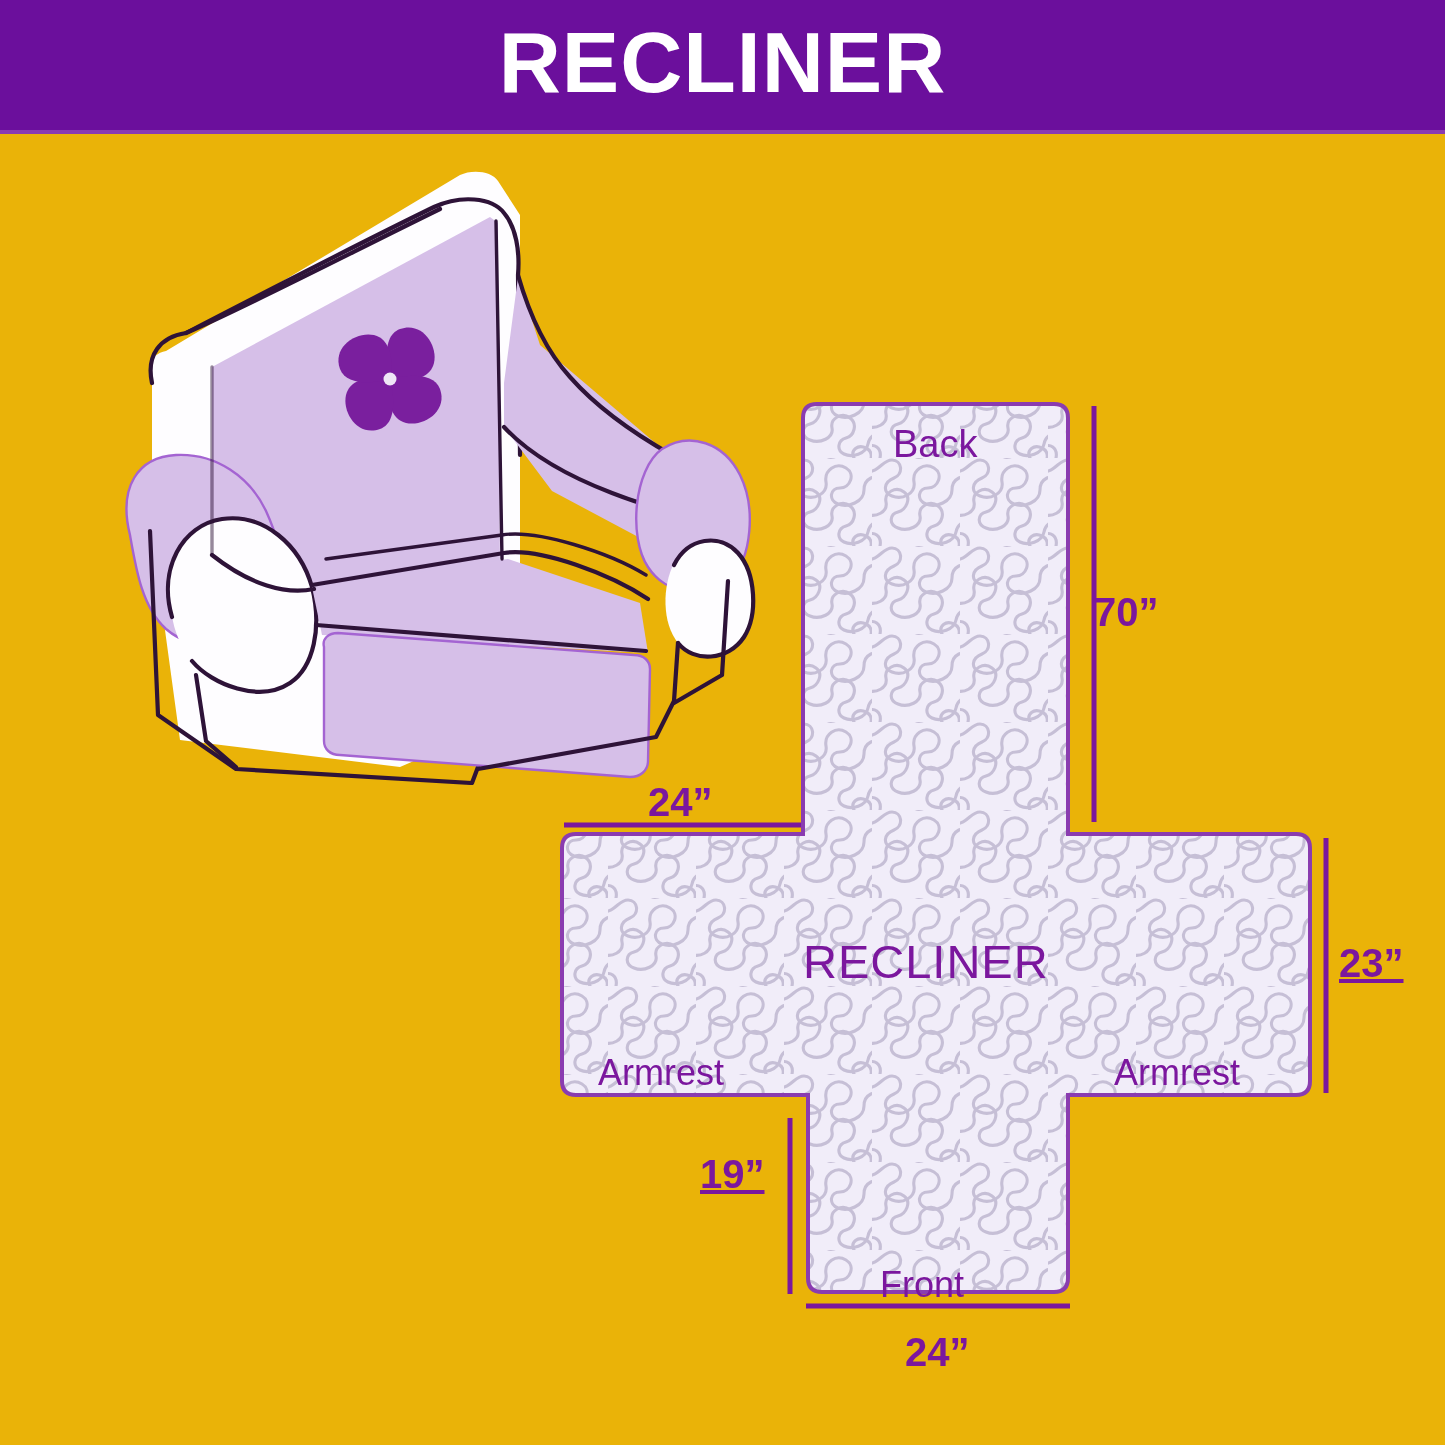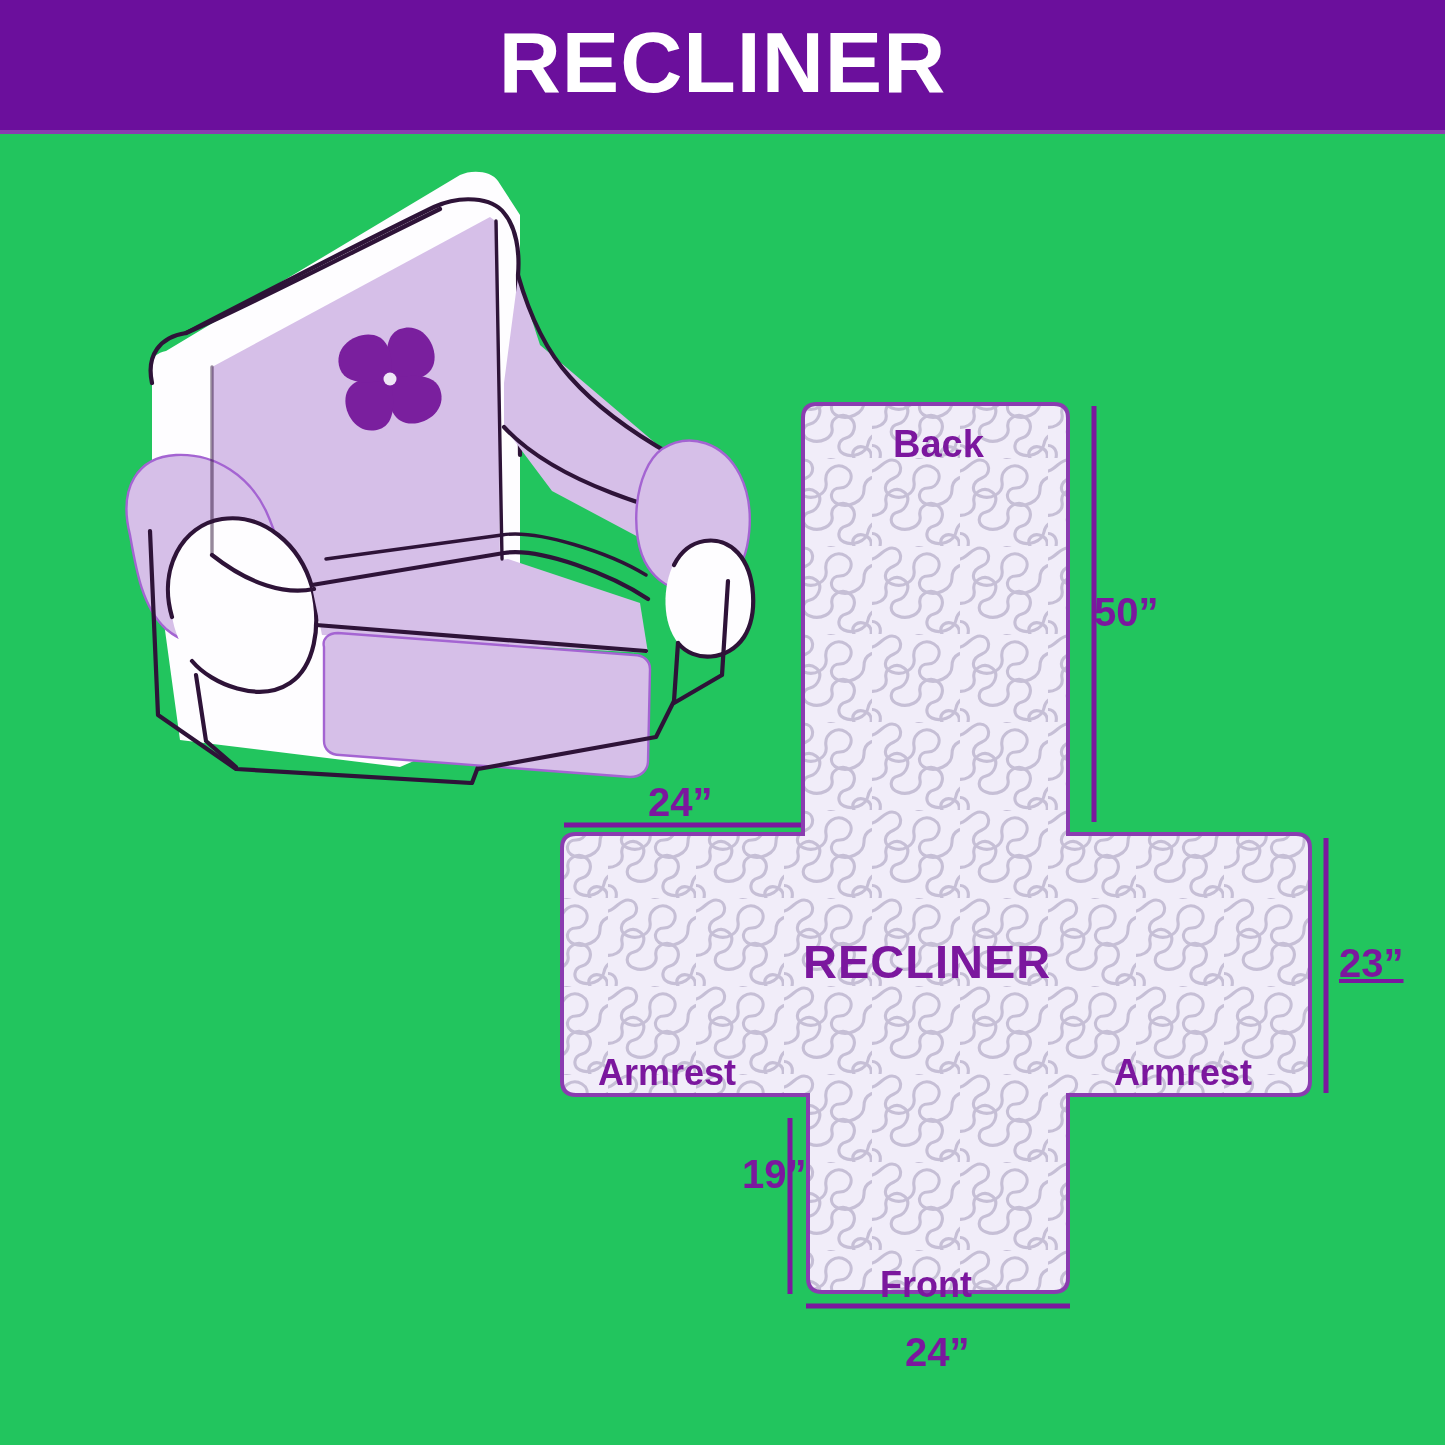--- a/index.html
+++ b/index.html
@@ -5,21 +5,21 @@
   * { box-sizing: border-box; margin: 0; padding: 0; }
   html, body {
     width: 1445px; height: 1445px;
     background: #ffffff;
     font-family: "Liberation Sans", sans-serif;
     overflow: hidden;
   }
   #page {
     position: relative;
     width: 1445px; height: 1445px;
-    background: #22c55e;
+    background: #eab308;
   }
 
   
   #header-banner {
     position: absolute;
     left: 0; top: 0;
     width: 1445px; height: 130px;
     background: #6b0f9c;
     display: flex;
     align-items: center;
@@ -60,34 +60,34 @@
     position: absolute;
     color: #7b179e;
     font-weight: bold;
     font-size: 40px;
     line-height: 1;
     white-space: nowrap;
   }
   .panel-label {
     position: absolute;
     color: #7b179e;
-    font-weight: bold;
+    font-weight: normal;
     line-height: 1;
     white-space: nowrap;
   }
   #label-back      { font-size: 38px; left: 893px;  top: 425px; }
   #label-recliner  { font-size: 47px; left: 803px;  top: 938px; letter-spacing: 1px; }
   #label-armrest-l { font-size: 36px; left: 598px;  top: 1055px; }
   #label-armrest-r { font-size: 36px; left: 1114px; top: 1055px; }
   #label-front     { font-size: 36px; left: 880px;  top: 1247px; margin-top: 20px; }
 
   #dim-40 { left: 1094px; top: 592px; }
   #dim-24-top { left: 648px; top: 782px; }
   #dim-23 { left: 1339px; top: 943px; text-decoration: underline; }
-  #dim-19 { left: 742px; top: 1154px; }
+  #dim-19 { left: 700px; top: 1154px; text-decoration: underline; }
   #dim-24-bottom { left: 905px; top: 1332px; }
 </style>
 </head>
 <body>
 
 <div id="page">
 
   <div id="header-banner">
     <div id="header-title">RECLINER</div>
   </div>
@@ -219,21 +219,21 @@
   <div class="panel-label" id="label-back">Back</div>
 
   <div class="panel-label" id="label-recliner">RECLINER</div>
 
   <div class="panel-label" id="label-armrest-l">Armrest</div>
 
   <div class="panel-label" id="label-armrest-r">Armrest</div>
 
   <div class="panel-label" id="label-front">Front</div>
 
-  <div class="dim-label" id="dim-40">50”</div>
+  <div class="dim-label" id="dim-40">70”</div>
 
   <div class="dim-label" id="dim-24-top">24”</div>
 
   <div class="dim-label" id="dim-23">23”</div>
 
   <div class="dim-label" id="dim-19">19”</div>
 
   <div class="dim-label" id="dim-24-bottom">24”</div>
 
 </div>

